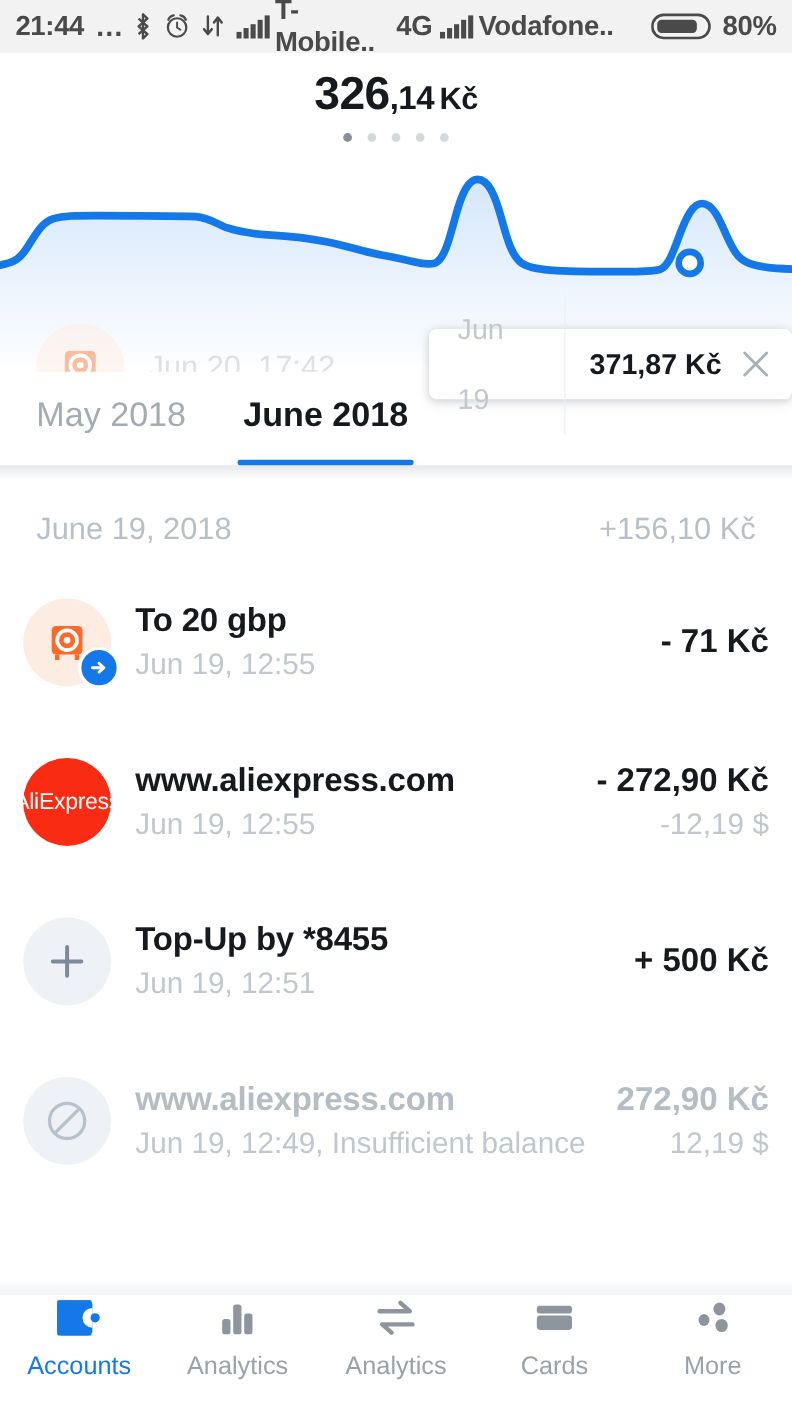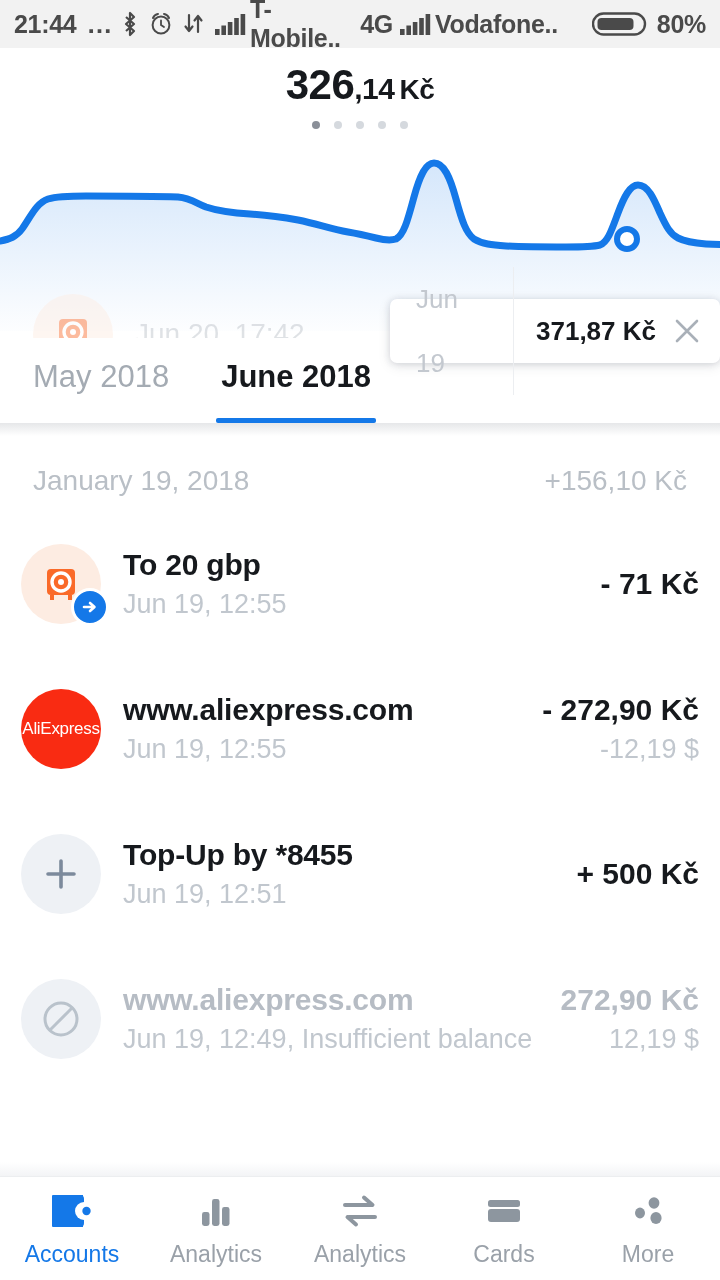--- a/index.html
+++ b/index.html
@@ -135,21 +135,21 @@
 
   
   .circ {
     width:80px; height:80px; border-radius:50%;
     display:flex; align-items:center; justify-content:center;
   }
   .circ.peach { background:#fdece2; }
   .circ.red { background:#f92b12; }
   .circ.gray { background:#eef1f5; }
   .logo-txt {
-    color:#fff; font-size:17px; letter-spacing:-0.3px;
+    color:#fff; font-size:21px; letter-spacing:-0.3px;
     font-family:"Liberation Sans", sans-serif;
   }
   .badge {
     position:absolute; right:-8px; bottom:-2px;
     width:38px; height:38px; border-radius:50%;
     background:#1478e8; border:3px solid #fff;
     display:flex; align-items:center; justify-content:center;
   }
 
   
@@ -159,21 +159,21 @@
     z-index:8;
   }
   .bottomnav {
     position:absolute; left:0; bottom:0; width:100%; height:104px;
     background:#fff; display:flex; align-items:center;
     border-top:1px solid #eceef0; z-index:9;
   }
   .nav-item {
     flex:1 1 0; height:104px;
     display:flex; flex-direction:column;
-    align-items:center; justify-content:center; gap:9px;
+    align-items:center; gap:9px;
     cursor:pointer;
   }
   .nav-lbl { font-size:23px; color:#9aa1a9; }
   .nav-item.active .nav-lbl { color:#1478e8; }
   .nav-ic { height:42px; display:flex; align-items:center; justify-content:center; }
 </style>
 </head>
 <body>
 
 <div id="app">
@@ -319,21 +319,21 @@
         <span>June 2018</span>
         <span class="underline"></span>
       </div>
     </div>
     <div class="list-shadow"></div>
   </div>
 
   <div class="list">
 
     <div class="date-head">
-      <span class="d-label">January 19, 2018</span>
+      <span class="d-label">June 19, 2018</span>
       <span class="d-total">+156,10 Kč</span>
     </div>
 
     <div class="txn">
       <div class="txn-icon">
         <div class="circ peach">
           <svg width="44" height="44" viewBox="0 0 44 44">
             <rect x="8" y="7" width="28" height="26" rx="4" fill="#fa6a29"></rect>
             <circle cx="22" cy="20" r="9" fill="none" stroke="#fff" stroke-width="3.4"></circle>
             <circle cx="22" cy="20" r="3" fill="#fff"></circle>

